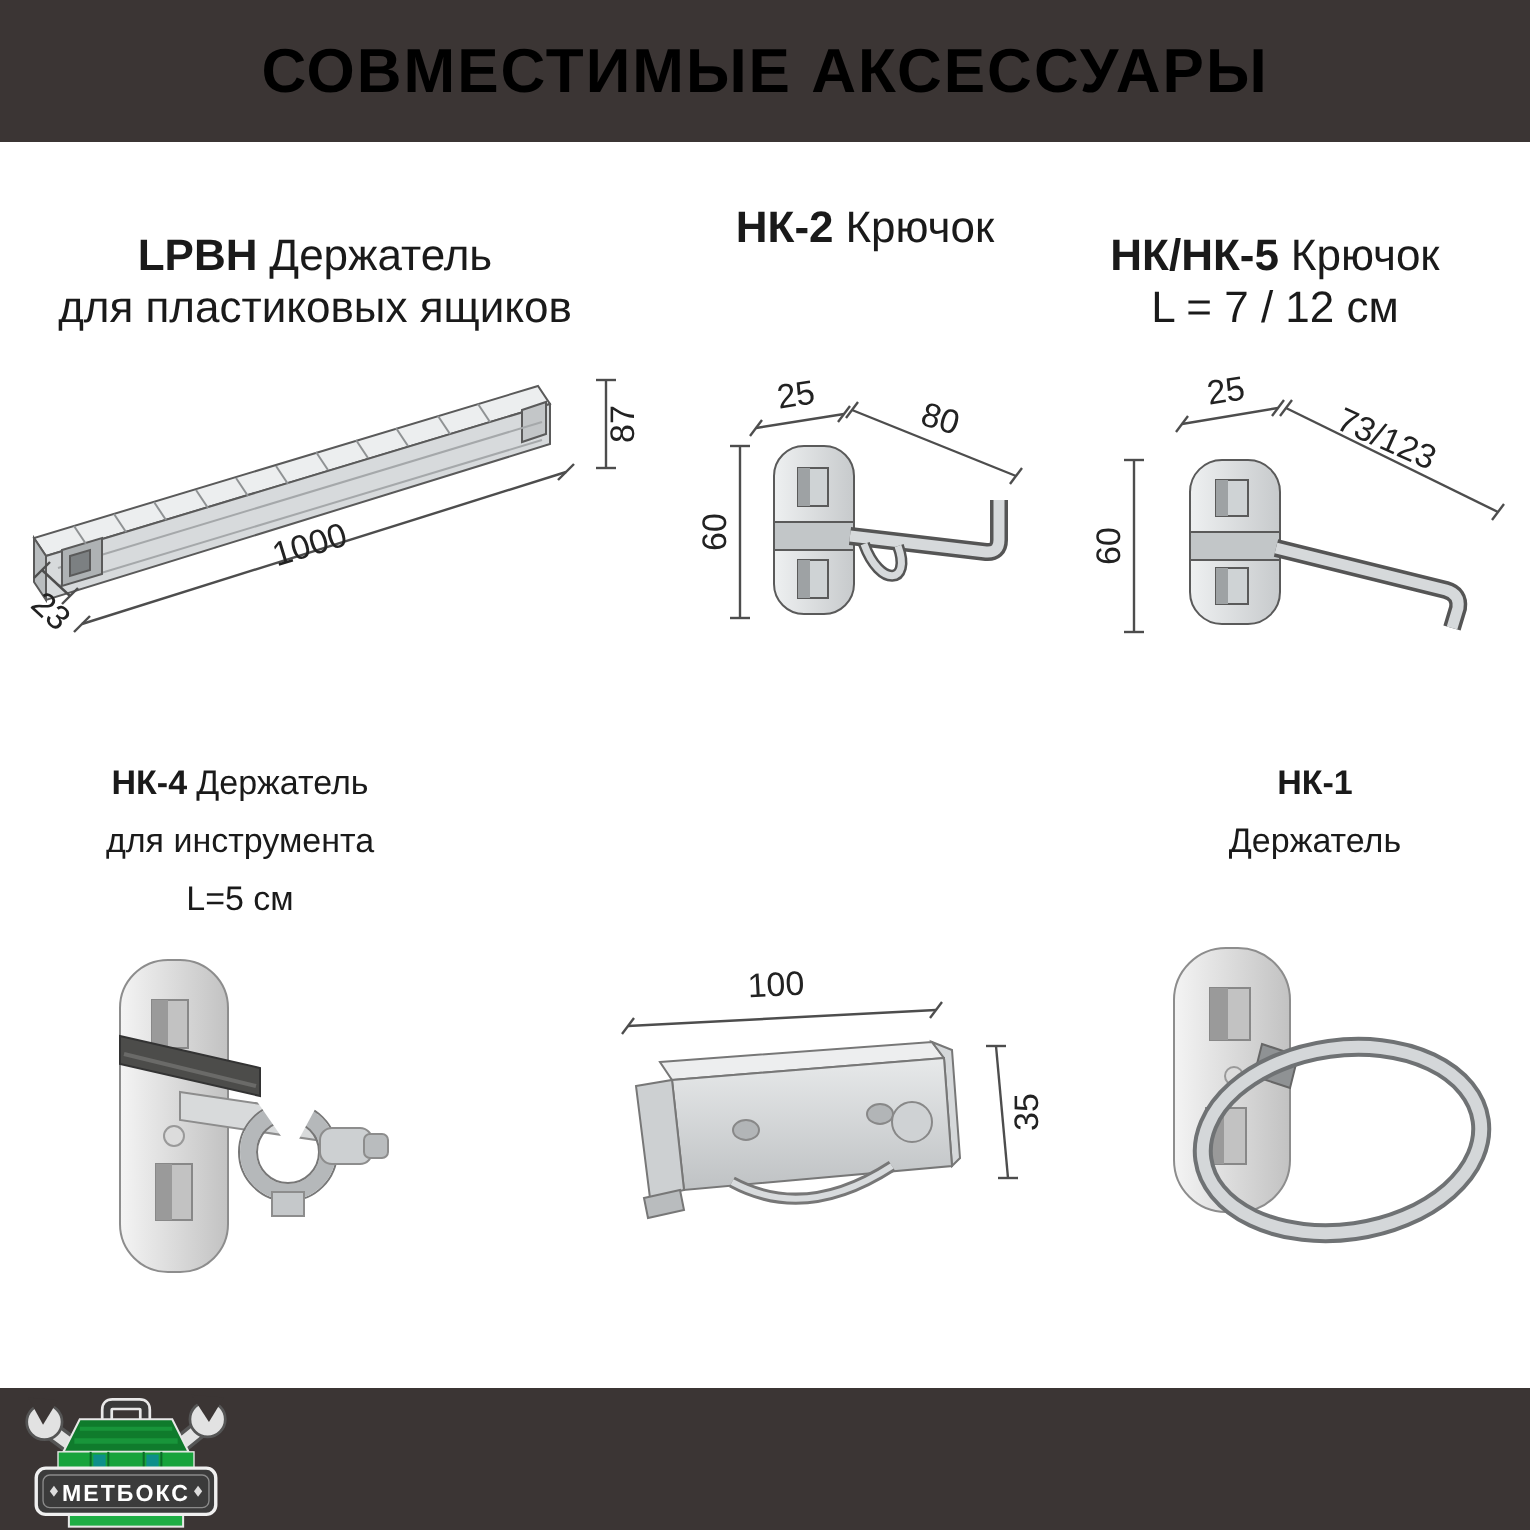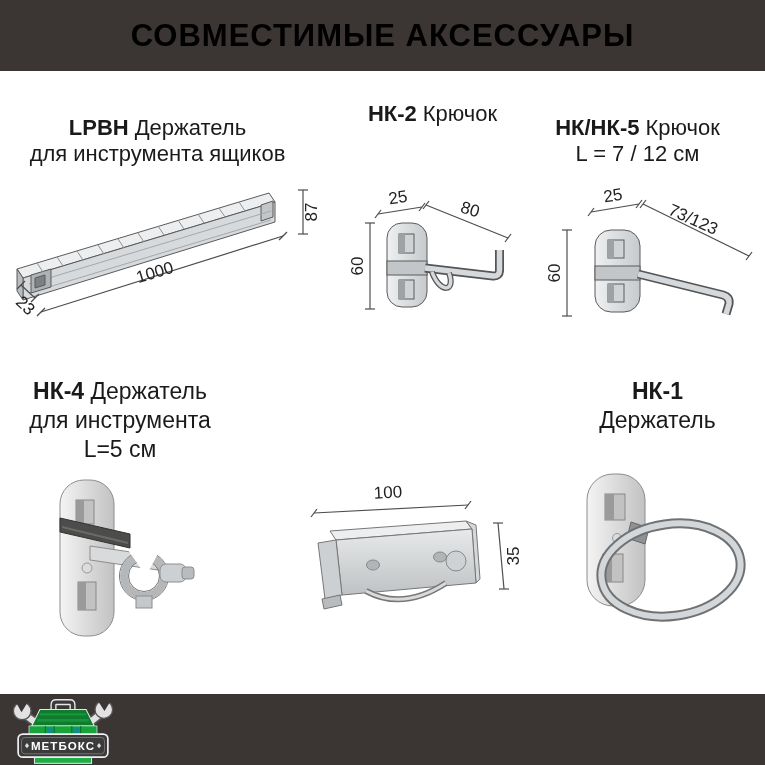--- a/index.html
+++ b/index.html
@@ -5,39 +5,39 @@
   html,body{margin:0;padding:0;background:#fff;}
   .page{position:relative;width:765px;height:765px;background:#fff;overflow:hidden;
         font-family:"Liberation Sans","DejaVu Sans",sans-serif;color:#1a1a1a;}
   .bar{position:absolute;left:0;width:765px;height:71px;background:#3b3534;}
   .bar.top{top:0;}
   .bar.bottom{top:694px;}
   .page-title{position:absolute;left:0;top:0;width:765px;height:71px;display:flex;
               align-items:center;justify-content:center;color:#000000;font-weight:700;
               font-size:31px;letter-spacing:1px;white-space:nowrap;}
   .ptitle{position:absolute;text-align:center;line-height:26px;font-size:22px;}
-  .ptitle.r2{font-size:23px;line-height:29px;}
+  .ptitle.r2{font-size:17px;line-height:29px;}
   .ptitle b{font-weight:700;}
   .ptitle .code-b{margin-right:.27em;}
   .fig{position:absolute;}
   .fig svg{display:block;}
   .dim{position:absolute;font-size:17px;color:#222;white-space:nowrap;transform-origin:center;}
   .logo{position:absolute;left:6px;top:696px;width:114px;height:68px;}
 </style>
 </head>
 <body>
 
 <div class="page">
 
   <div class="bar top"></div>
   <div class="page-title">СОВМЕСТИМЫЕ АКСЕССУАРЫ</div>
 
   <div class="ptitle r1" style="left:10px;top:115px;width:295px;">
     <div><b class="code-b">LPBH</b><span>Держатель</span></div>
-    <div>для инструмента ящиков</div>
+    <div>для пластиковых ящиков</div>
   </div>
 
   <div class="fig" style="left:15px;top:172px;width:310px;height:158px;">
     <svg width="310" height="158" viewBox="0 0 310 158">
       <g stroke="#5a5a5a" stroke-width="1">
         <polygon points="8,106 260,30 254,21 2,97" fill="#eceeef"></polygon>
         <polygon points="8,106 260,30 260,50 8,128" fill="#d7dadc"></polygon>
         <polygon points="2,97 8,106 8,128 2,119" fill="#b9bdbf"></polygon>
         <polygon points="246,33 258,29 258,45 246,49" fill="#c3c6c8"></polygon>
         <line x1="14" y1="112" x2="256" y2="39" stroke="#a5a8aa"></line>

